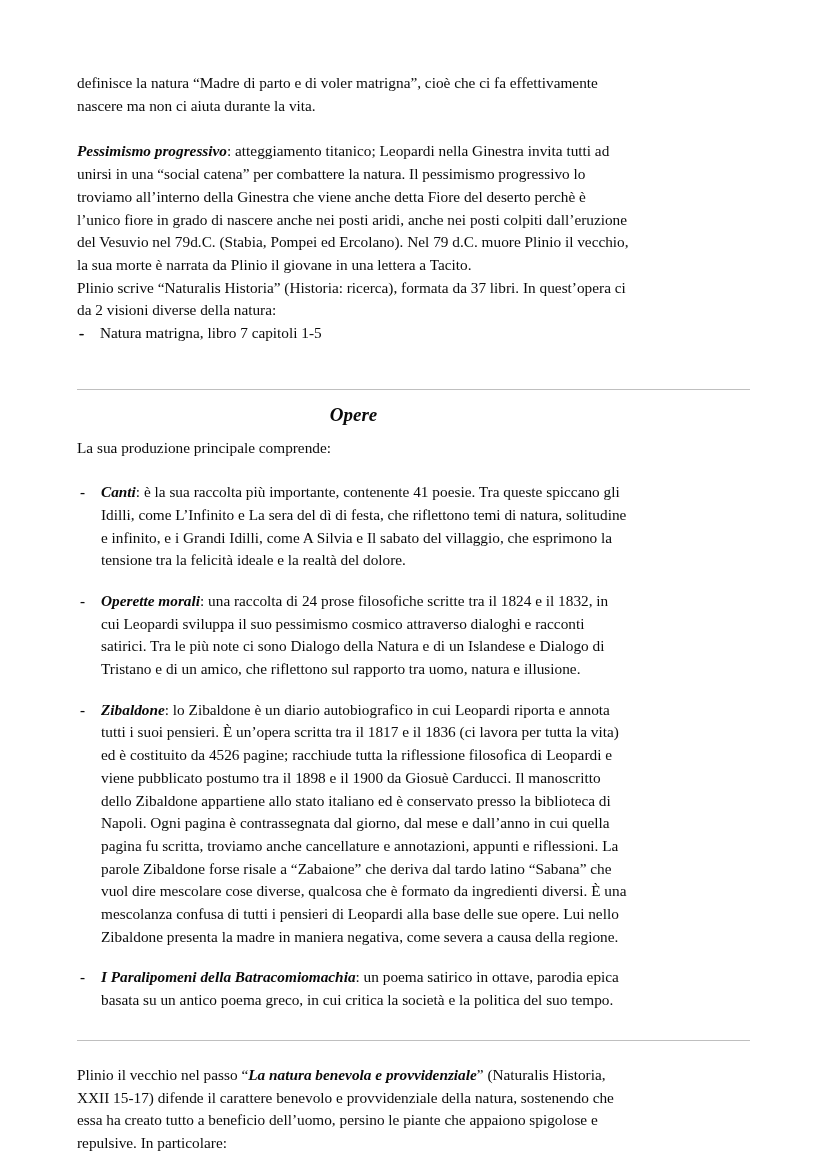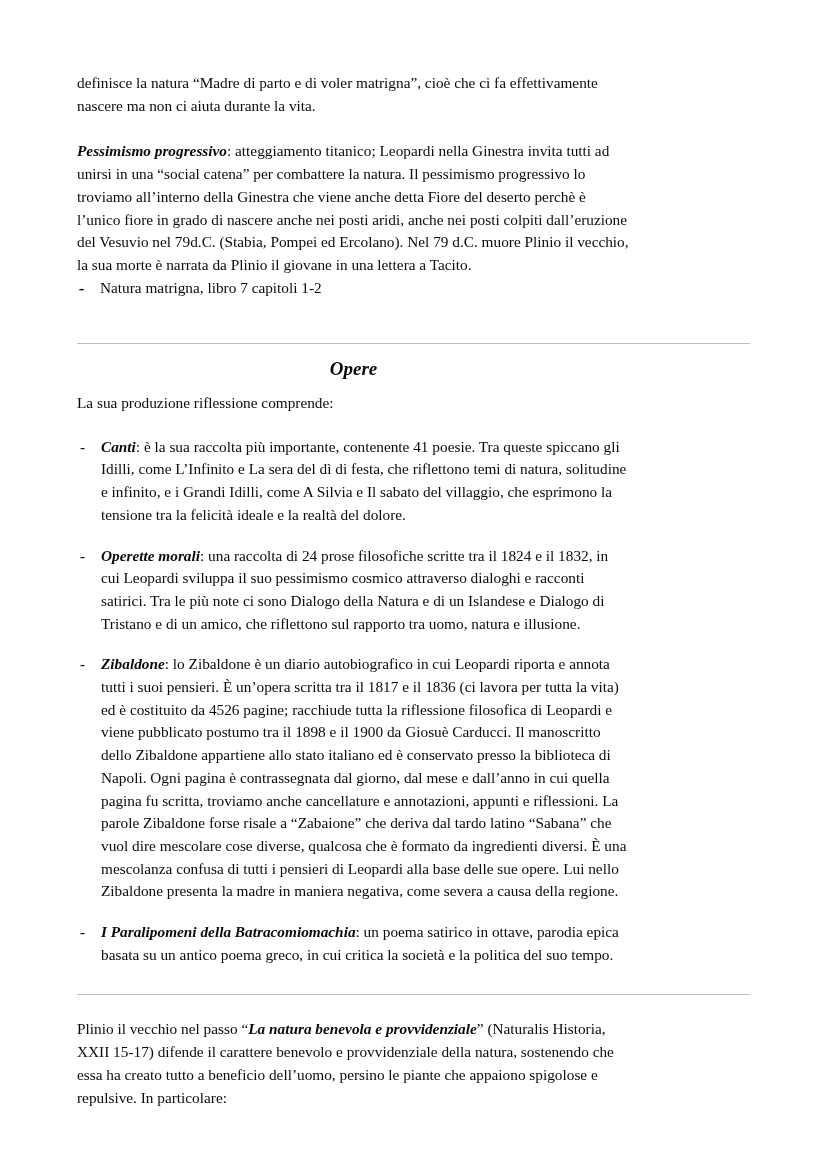--- a/index.html
+++ b/index.html
@@ -83,38 +83,39 @@
 <body>
 
 <div class="page">
 
   <p class="para">definisce la natura “Madre di parto e di voler matrigna”, cioè che ci fa effettivamente nascere ma non ci aiuta durante la vita.</p>
 
   <div class="block-gap-lg"></div>
 
   <p class="para"><span class="bi">Pessimismo progressivo</span><span>: </span><span>atteggiamento titanico; Leopardi nella Ginestra invita tutti ad unirsi in una “social catena” per combattere la natura. Il pessimismo progressivo lo troviamo all’interno della Ginestra che viene anche detta Fiore del deserto perchè è l’unico fiore in grado di nascere anche nei posti aridi, anche nei posti colpiti dall’eruzione del Vesuvio nel 79d.C. (Stabia, Pompei ed Ercolano). Nel 79 d.C. muore Plinio il vecchio, la sua morte è narrata da Plinio il giovane in una lettera a Tacito.</span></p>
 
+  <p class="para">Plinio scrive “Naturalis Historia” (Historia: ricerca), formata da 37 libri. In quest’opera ci da 2 visioni diverse della natura:</p>
 
   <ul class="dash-list">
     <li><span class="dash">-</span></li>
-    <li><span class="dash">-</span><span>Natura matrigna, libro 7 capitoli 1-2</span></li>
+    <li><span class="dash">-</span><span>Natura matrigna, libro 7 capitoli 1-5</span></li>
   </ul>
 
 
   <div style="height:44px"></div>
 
   <hr class="rule">
 
   <div class="heading-gap-top"></div>
 
   <h2 class="section-heading">Opere</h2>
 
   <div class="heading-gap-bottom"></div>
 
-  <p class="para">La sua produzione riflessione comprende:</p>
+  <p class="para">La sua produzione principale comprende:</p>
 
   <div style="height:21px"></div>
 
   <ul class="dash-list works-list">
     <li>
       <span class="dash">-</span><span class="bi">Canti</span><span>: </span><span>è la sua raccolta più importante, contenente 41 poesie. Tra queste spiccano gli Idilli, come L’Infinito e La sera del dì di festa, che riflettono temi di natura, solitudine e infinito, e i Grandi Idilli, come A Silvia e Il sabato del villaggio, che esprimono la tensione tra la felicità ideale e la realtà del dolore.</span>
     </li>
     <li>
       <span class="dash">-</span><span class="bi">Operette morali</span><span>: </span><span>una raccolta di 24 prose filosofiche scritte tra il 1824 e il 1832, in cui Leopardi sviluppa il suo pessimismo cosmico attraverso dialoghi e racconti satirici. Tra le più note ci sono Dialogo della Natura e di un Islandese e Dialogo di Tristano e di un amico, che riflettono sul rapporto tra uomo, natura e illusione.</span>
     </li>

